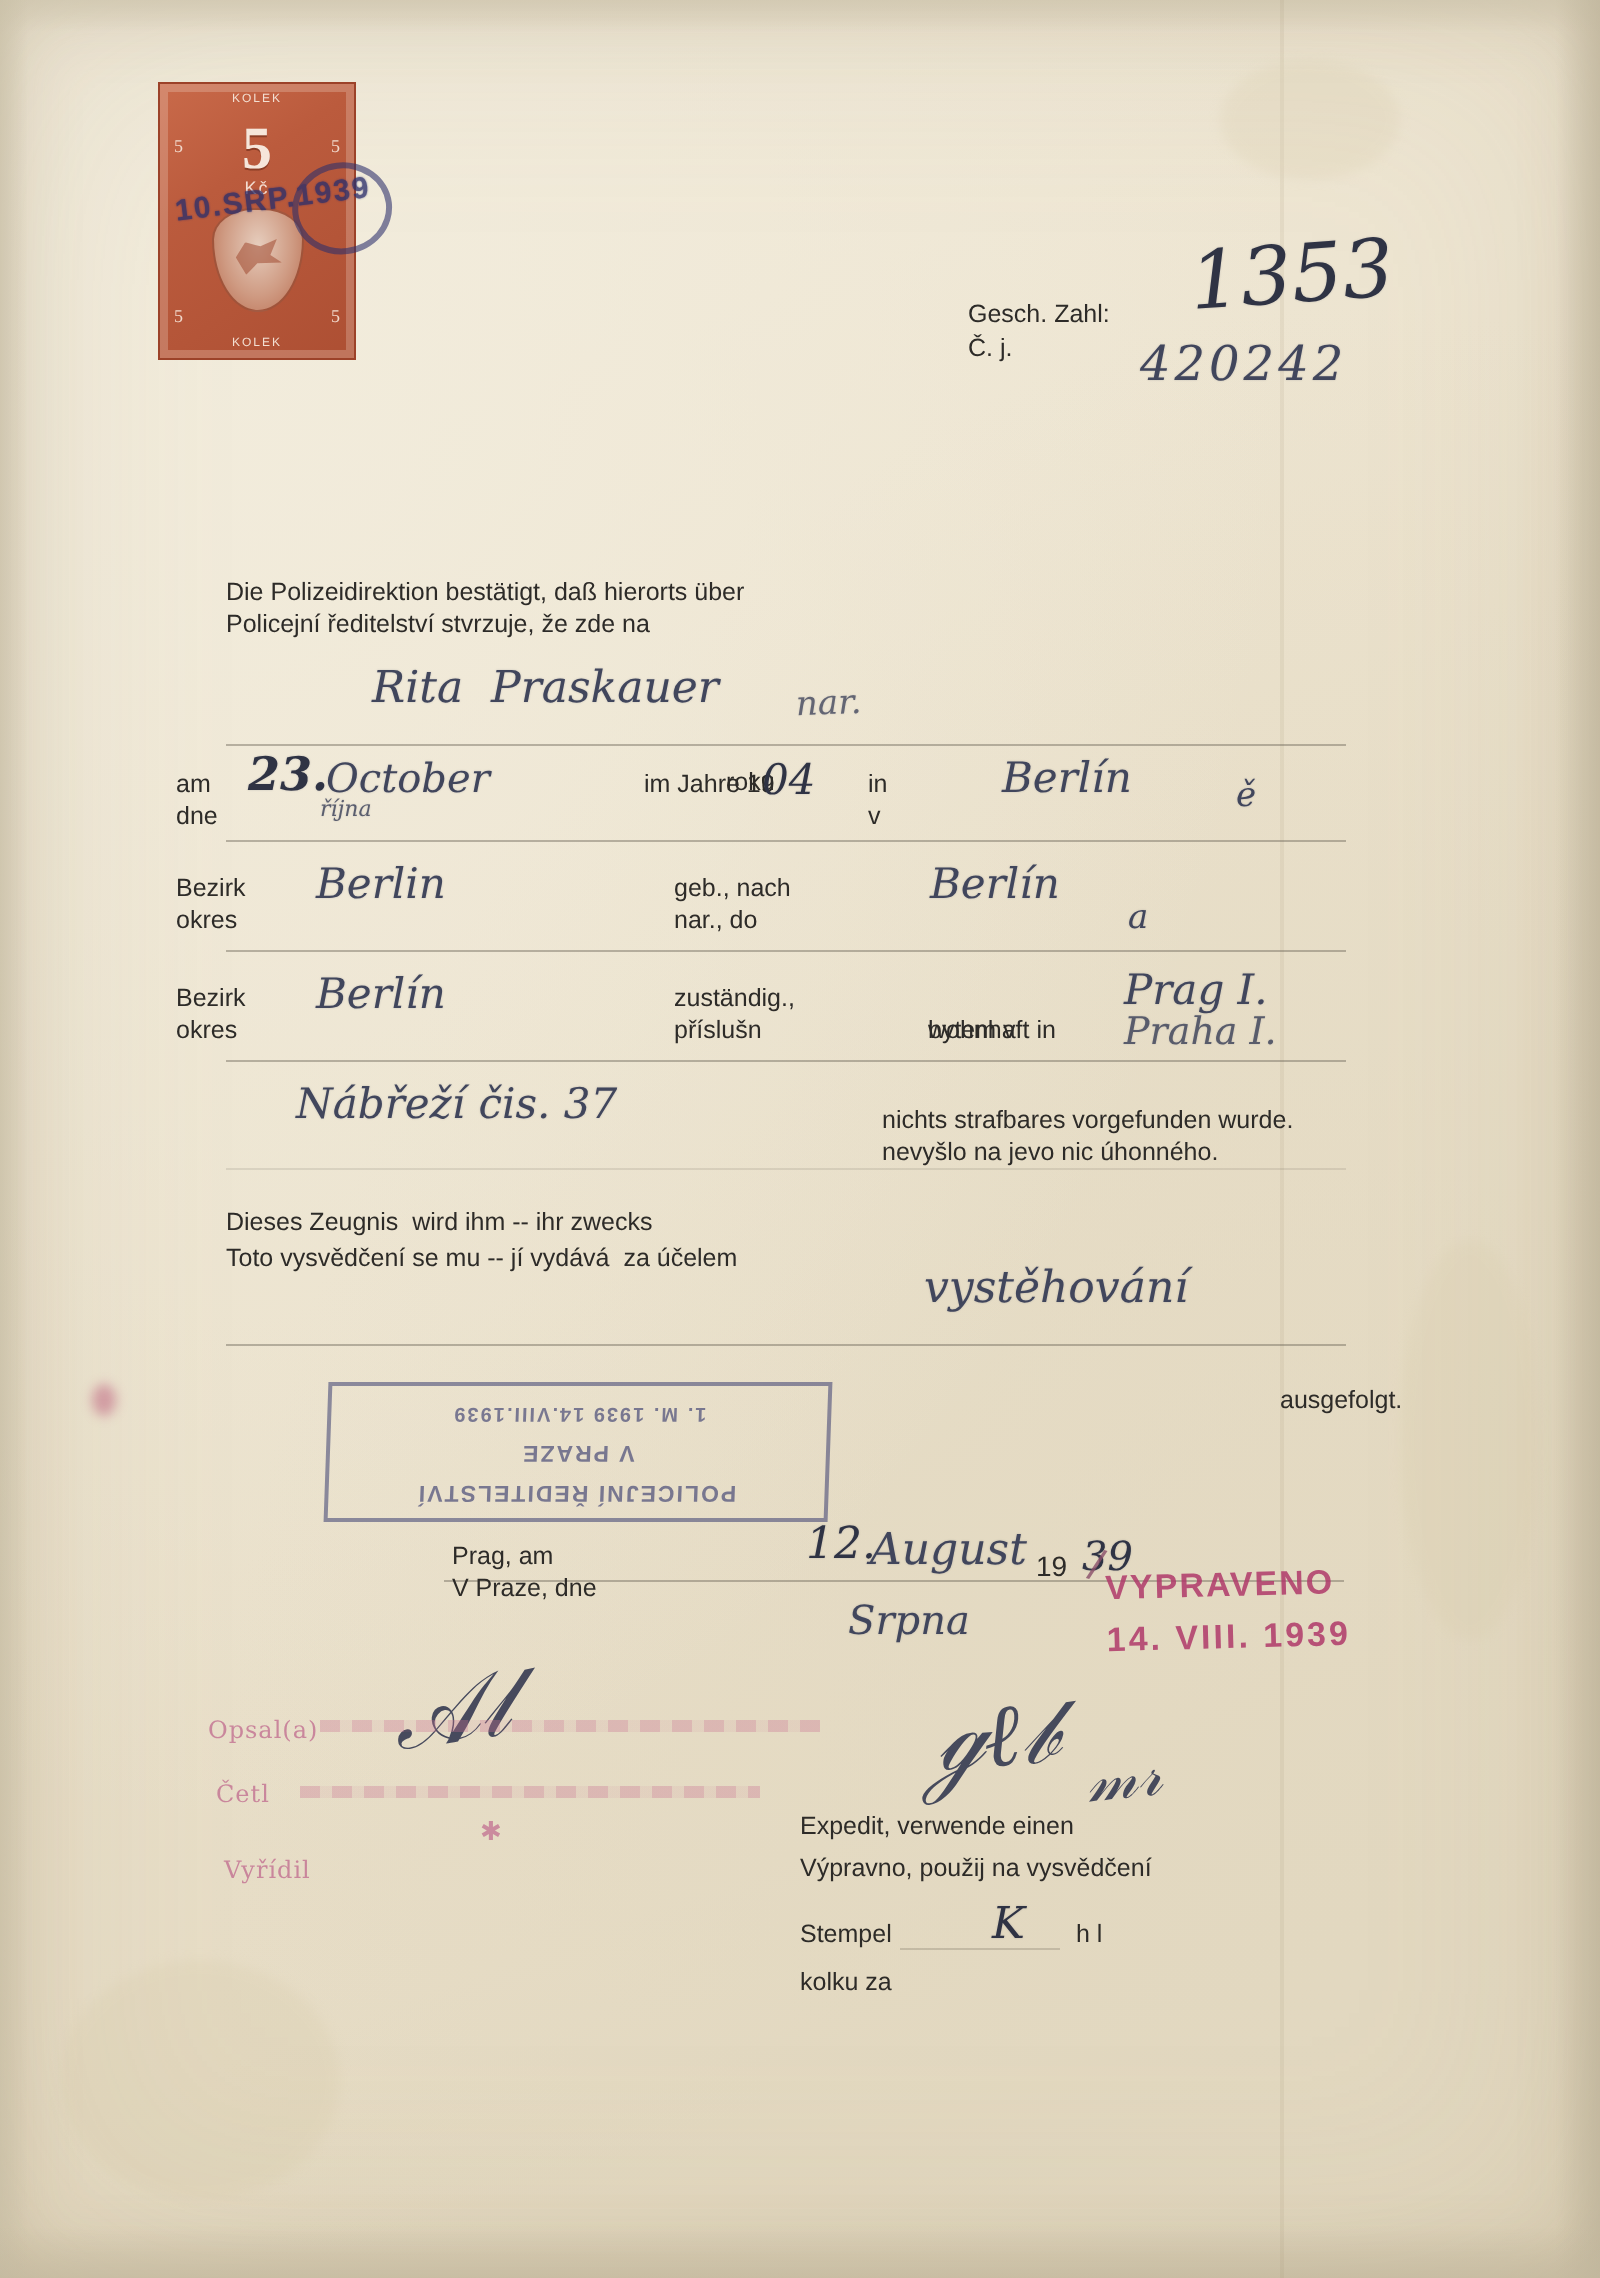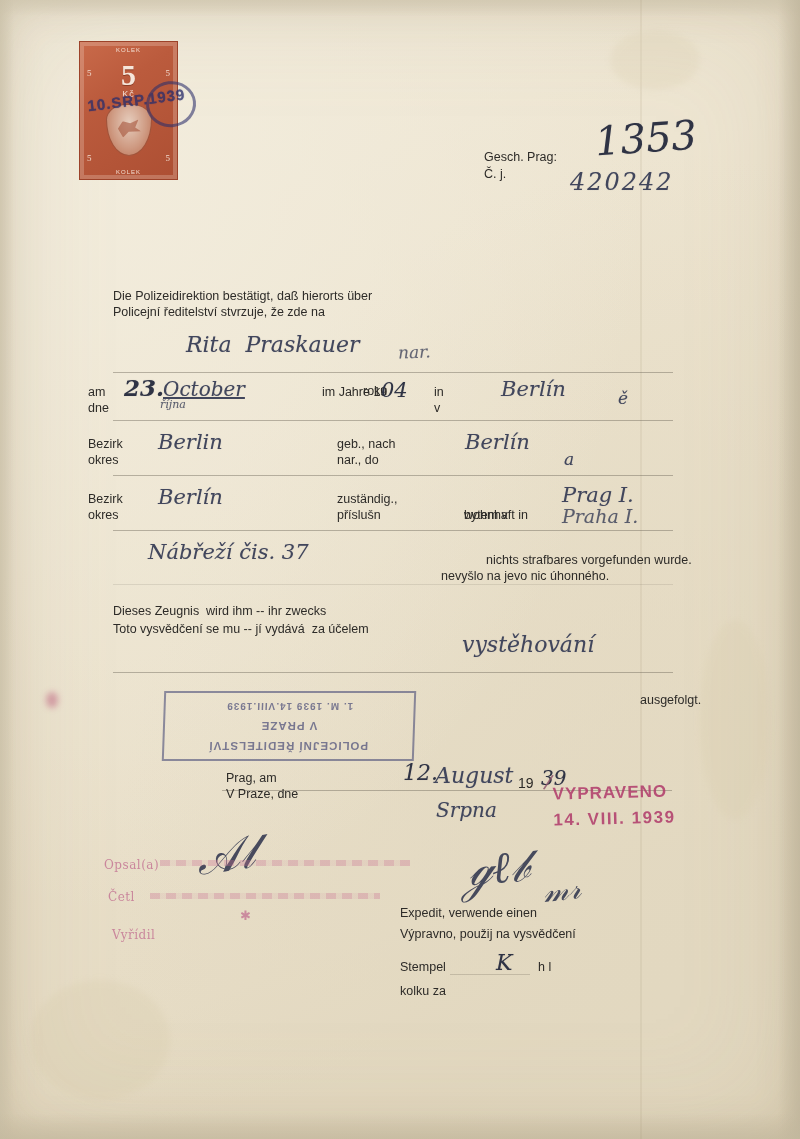--- a/index.html
+++ b/index.html
@@ -279,37 +279,37 @@
     <div class="st-corner c-tr">5</div>
     <div class="st-corner c-bl">5</div>
     <div class="st-corner c-br">5</div>
     <div class="st-bot">KOLEK</div>
   </div>
   <div class="stamp-cancel">
     <span>10.SRP.1939</span>
     <span class="ring"></span>
   </div>
 
-  <div class="printed lbl" style="left:484px; top:150px;">Gesch. Prag:</div>
+  <div class="printed lbl" style="left:484px; top:150px;">Gesch. Zahl:</div>
   <div class="printed lbl" style="left:484px; top:167px;">Č. j.</div>
   <div class="hand hand-dark" style="left:595px; top:115px; font-size:40px; transform:rotate(-4deg);">1353</div>
   <div class="hand hand-ink" style="left:570px; top:168px; font-size:24px; letter-spacing:2px;">420242</div>
 
 
   <div class="printed lbl" style="left:113px; top:289px;">Die Polizeidirektion bestätigt, daß hierorts über</div>
   <div class="printed lbl" style="left:113px; top:305px;">Policejní ředitelství stvrzuje, že zde na</div>
 
   <div class="rule" style="left:113px; top:372px; width:560px;"></div>
   <div class="hand hand-ink" style="left:186px; top:332px; font-size:22px;">Rita  Praskauer</div>
   <div class="hand hand-ink" style="left:398px; top:342px; font-size:17px; transform:rotate(-2deg); opacity:.8;">nar.</div>
 
   <div class="printed lbl" style="left:88px; top:385px;">am</div>
   <div class="printed lbl" style="left:88px; top:401px;">dne</div>
   <div class="hand hand-dark" style="left:124px; top:374px; font-size:23px; font-weight:bold;">23.</div>
-  <div class="hand hand-ink" style="left:163px; top:377px; font-size:20px;text-decoration:underline;">October</div>
+  <div class="hand hand-ink" style="left:163px; top:377px; font-size:20px;">October</div>
   <div class="hand hand-ink" style="left:160px; top:398px; font-size:11px; opacity:.85;">října</div>
   <div class="printed lbl" style="left:322px; top:385px;">im Jahre 19</div>
   <div class="printed lbl" style="left:322px; top:384px;margin-left:41px;">roku</div>
   <div class="hand hand-dark" style="left:381px; top:378px; font-size:21px;">04</div>
   <div class="printed lbl" style="left:434px; top:385px;">in</div>
   <div class="printed lbl" style="left:434px; top:401px;">v</div>
   <div class="hand hand-ink" style="left:501px; top:377px; font-size:21px;">Berlín</div>
   <div class="hand hand-ink" style="left:618px; top:388px; font-size:17px;">ě</div>
   <div class="rule" style="left:113px; top:420px; width:560px;"></div>
 
@@ -327,42 +327,42 @@
   <div class="hand hand-ink" style="left:158px; top:485px; font-size:21px;">Berlín</div>
   <div class="printed lbl" style="left:337px; top:492px;">zuständig.,</div>
   <div class="printed lbl" style="left:337px; top:508px;">příslušn</div>
   <div class="printed lbl" style="left:464px; top:508px;">wohnhaft in</div>
   <div class="printed lbl" style="left:464px; top:508px;">bytem v</div>
   <div class="hand hand-ink" style="left:562px; top:483px; font-size:21px;">Prag I.</div>
   <div class="hand hand-ink" style="left:562px; top:505px; font-size:19px; opacity:.85;">Praha I.</div>
   <div class="rule" style="left:113px; top:530px; width:560px;"></div>
 
   <div class="hand hand-ink" style="left:148px; top:540px; font-size:21px;">Nábřeží čis. 37</div>
-  <div class="printed lbl" style="left:441px; top:553px;margin-left:45px;">nichts strafbares vorgefunden wurde.</div>
+  <div class="printed lbl" style="left:441px; top:553px;">nichts strafbares vorgefunden wurde.</div>
   <div class="printed lbl" style="left:441px; top:569px;">nevyšlo na jevo nic úhonného.</div>
   <div class="rule" style="left:113px; top:584px; width:560px; opacity:.35;"></div>
 
   <div class="printed lbl" style="left:113px; top:604px;">Dieses Zeugnis  wird ihm -- ihr zwecks</div>
   <div class="printed lbl" style="left:113px; top:622px;">Toto vysvědčení se mu -- jí vydává  za účelem</div>
   <div class="hand hand-ink" style="left:462px; top:632px; font-size:22px;">vystěhování</div>
   <div class="rule" style="left:113px; top:672px; width:560px;"></div>
   <div class="printed lbl" style="left:640px; top:693px;">ausgefolgt.</div>
 
   <div class="police-stamp">
     <div>POLICEJNÍ ŘEDITELSTVÍ</div>
     <div>V PRAZE</div>
     <div style="font-size:10px;">1. M. 1939 14.VIII.1939</div>
   </div>
 
   <div class="rule" style="left:222px; top:790px; width:450px;"></div>
   <div class="printed lbl" style="left:226px; top:771px;">Prag, am</div>
   <div class="printed lbl" style="left:226px; top:787px;">V Praze, dne</div>
   <div class="hand hand-dark" style="left:403px; top:760px; font-size:22px;">12.</div>
   <div class="hand hand-ink" style="left:435px; top:763px; font-size:22px;">August</div>
-  <div class="hand hand-ink" style="left:424px; top:798px; font-size:20px;margin-left:12px;">Srpna</div>
+  <div class="hand hand-ink" style="left:424px; top:798px; font-size:20px;">Srpna</div>
   <div class="printed lbl" style="left:518px; top:775px; font-size:14px;">19</div>
   <div class="hand hand-dark" style="left:541px; top:766px; font-size:20px;">39</div>
   <div class="slash">/</div>
 
   <div class="vyp-stamp">
     <div class="v1">VYPRAVENO</div>
     <div class="v2">14. VIII. 1939</div>
   </div>
 
   <div class="sig" style="left:196px; top:828px; font-size:46px; transform:rotate(-8deg);">𝒜𝓁</div>

